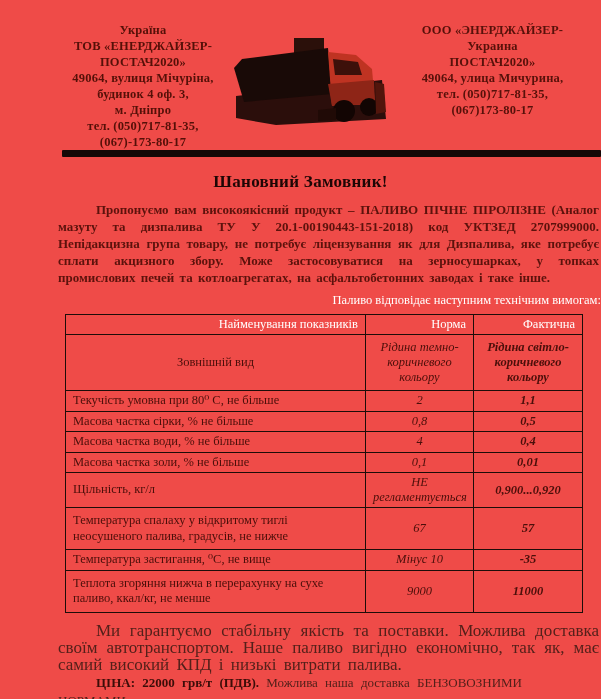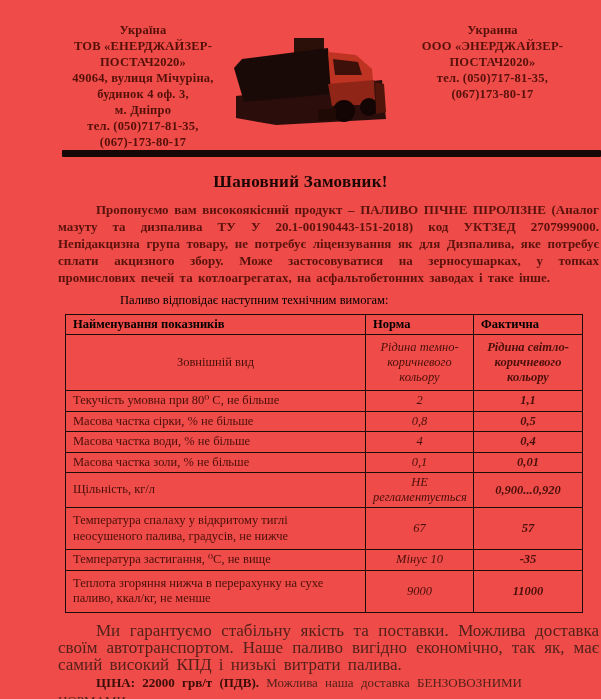--- a/index.html
+++ b/index.html
@@ -39,37 +39,37 @@
   }
 
   .intro{
     margin:9px 2px 0 58px;width:541px;
     font-size:13px;line-height:17px;font-weight:bold;color:#5c120c;
     text-align:justify;text-indent:38px;word-spacing:2px;
   }
 
   .table-caption{
     margin:7px 0 0 120px;
-    font-size:12.5px;color:#000000;font-weight:normal;
+    font-size:12.5px;color:#ffffff;font-weight:normal;text-align:right;
   }
 
   table.spec{
     margin:6px 0 0 65px;border-collapse:collapse;
     width:517px;table-layout:fixed;
     font-size:12.5px;color:#4b0f0a;
   }
   table.spec td,table.spec th{
     border:1.6px solid #1d0d09;
     padding:2px 7px;vertical-align:middle;
     background:transparent;
   }
   col.c-name{width:300px;}
   col.c-norm{width:108px;}
   col.c-fact{width:109px;}
-  th.spec-h{font-weight:bold;text-align:left;color:#000000;padding:4px 4px;}
+  th.spec-h{font-weight:normal;text-align:right;color:#ffffff;padding:4px 4px;}
   td.name{text-align:left;line-height:15.5px;padding:3px 8px;}
   td.name.center{text-align:center;padding:6px 8px;}
   td.norm{font-style:italic;text-align:center;line-height:15px;}
   td.fact{font-style:italic;font-weight:bold;text-align:center;line-height:15px;}
   tr.tall td{padding-top:5px;padding-bottom:5px;}
 
   .closing{
     margin:9px 2px 0 58px;width:541px;
     font-size:17px;line-height:17px;color:#54201a;
     text-align:justify;text-indent:38px;word-spacing:3px;
@@ -108,23 +108,24 @@
         <path d="M101 37 L126 40 L130 53 L103 53 Z" fill="#3d100a"></path>
         <path d="M96 62 L142 58 L143 82 L100 84 Z" fill="#8e2517"></path>
         <circle cx="112" cy="89" r="11" fill="#120503"></circle>
         <circle cx="137" cy="85" r="9" fill="#120503"></circle>
         <path d="M86 88 L104 86 L104 98 L86 99 Z" fill="#200a06"></path>
         <path d="M143 60 L152 62 L154 90 L144 92 Z" fill="#52150c"></path>
       </svg>
     </div>
 
     <div class="lh-block lh-right">
+      <span class="lh-line">ООО «ЭНЕРДЖАЙЗЕР-</span>
       <span class="lh-line">Украина</span>
-      <span class="lh-line">ООО «ЭНЕРДЖАЙЗЕР-</span>
       <span class="lh-line">ПОСТАЧ2020»</span>
+      <span class="lh-line">49064, улица Мичурина,</span>
       <span class="lh-line">тел. (050)717-81-35,</span>
       <span class="lh-line">(067)173-80-17</span>
     </div>
   </div>
 
   <div class="black-bar"></div>
 
   <div class="doc-title">Шановний Замовник!</div>
 
   <p class="intro">Пропонуємо вам високоякісний продукт – ПАЛИВО ПІЧНЕ ПІРОЛІЗНЕ (Аналог мазуту та дизпалива ТУ У 20.1-00190443-151-2018) код УКТЗЕД 2707999000. Непідакцизна група товару, не потребує ліцензування як для Дизпалива, яке потребує сплати акцизного збору. Може застосовуватися на зерносушарках, у топках промислових печей та котлоагрегатах, на асфальтобетонних заводах і таке інше.</p>

